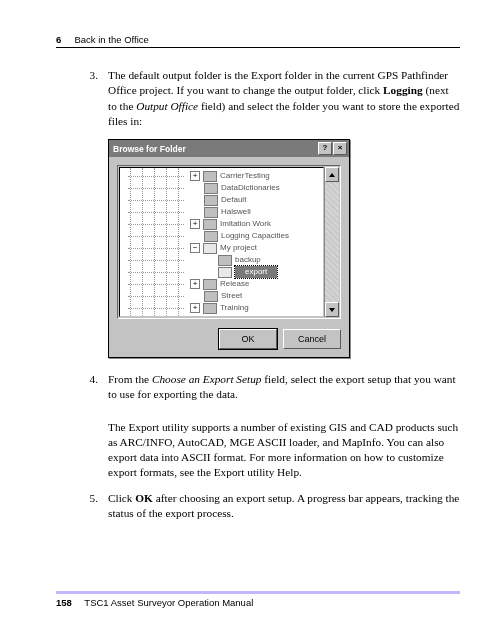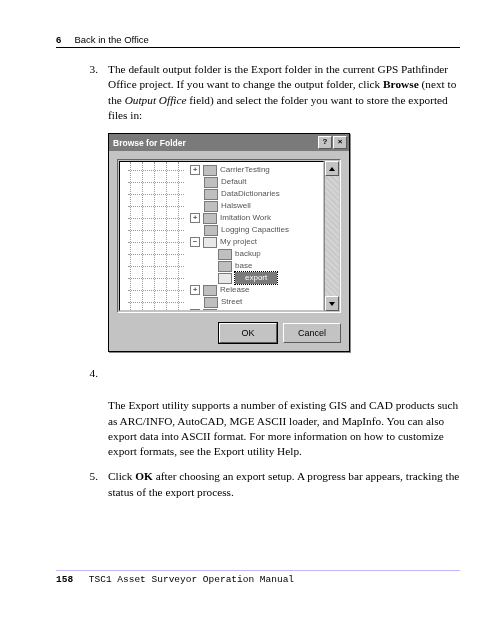--- a/index.html
+++ b/index.html
@@ -12,21 +12,21 @@
   }
   .page {
     padding: 34px 40px 30px 56px;
     box-sizing: border-box;
   }
   .running-head {
     font-family: Arial, Helvetica, sans-serif;
     font-size: 9.5px;
     border-bottom: 1px solid #000;
     padding-bottom: 2px;
-    margin-bottom: 14px;
+    margin-bottom: 20px;
     color: #000;
   }
   .running-head b { font-weight: 700; }
   .step {
     display: flex;
     font-size: 11.3px;
     line-height: 1.35;
     margin-bottom: 10px;
   }
   .step .num {
@@ -179,43 +179,43 @@
     border:1px solid #fff;
     border-right-color:#5a5a5a;
     border-bottom-color:#5a5a5a;
     font-size: 9px;
     display:flex; align-items:center; justify-content:center;
     color:#000;
   }
   .winbtn.default { box-shadow: 0 0 0 1px #000; }
 
   .footer {
-    font-family: Liberation Mono, monospace;
+    font-family: Liberation Sans, sans-serif;
     font-size: 9.5px;
-    border-top: 1px solid #c4b5fd;
+    border-top: 3px solid #c4b5fd;
     padding-top: 3px;
     margin-top: 70px;
   }
   .footer .pg { font-weight:700; margin-right: 10px; }
 </style>
 </head>
 <body>
 
 <div class="page">
 
   <div class="running-head">
     <b>6</b>
     &nbsp;&nbsp;&nbsp;
     <span>Back in the Office</span>
   </div>
 
   <div class="step">
     <div class="num">3.</div>
     <div class="body">
-      <span>The default output folder is the Export folder in the current GPS Pathfinder Office project. If you want to change the output folder, click </span><b>Browse</b><span> (next to the </span><em>Output Office</em><span> field) and select the folder you want to store the exported files in:</span>
+      <span>The default output folder is the Export folder in the current GPS Pathfinder Office project. If you want to change the output folder, click </span><b>Logging</b><span> (next to the </span><em>Output Office</em><span> field) and select the folder you want to store the exported files in:</span>
     </div>
   </div>
 
   <div class="dialog-wrap">
     <div class="dialog">
       <div class="titlebar">
         <span class="ttl">Browse for Folder</span>
         <div class="tb-btns">
           <div class="tb-btn">?</div>
           <div class="tb-btn">×</div>
@@ -233,26 +233,26 @@
             </div>
             <div class="tree-list" id="tree-list">
                 <div class="node">
                   <div class="hbox">+</div>
                   <div class="folder"></div>
                   <span class="label">CarrierTesting</span>
                 </div>
                 <div class="node">
                   <div style="width: 11px; margin-right: 3px;"></div>
                   <div class="folder"></div>
+                  <span class="label">DataDictionaries</span>
+                </div>
+                <div class="node">
+                  <div style="width: 11px; margin-right: 3px;"></div>
+                  <div class="folder"></div>
                   <span class="label">Default</span>
-                </div>
-                <div class="node">
-                  <div style="width: 11px; margin-right: 3px;"></div>
-                  <div class="folder"></div>
-                  <span class="label">DataDictionaries</span>
                 </div>
                 <div class="node">
                   <div style="width: 11px; margin-right: 3px;"></div>
                   <div class="folder"></div>
                   <span class="label">Halswell</span>
                 </div>
                 <div class="node">
                   <div class="hbox">+</div>
                   <div class="folder"></div>
                   <span class="label">Imitation Work</span>
@@ -264,25 +264,20 @@
                 </div>
                 <div class="node">
                   <div class="hbox">−</div>
                   <div class="folder open"></div>
                   <span class="label">My project</span>
                 </div>
                 <div class="node indent1">
                   <div style="width: 11px; margin-right: 3px;"></div>
                   <div class="folder"></div>
                   <span class="label">backup</span>
-                </div>
-                <div class="node indent1">
-                  <div style="width: 11px; margin-right: 3px;"></div>
-                  <div class="folder"></div>
-                  <span class="label">base</span>
                 </div>
                 <div class="node indent1">
                   <div style="width: 11px; margin-right: 3px;"></div>
                   <div class="folder open"></div>
                   <span class="label sel">export</span>
                 </div>
                 <div class="node">
                   <div class="hbox">+</div>
                   <div class="folder"></div>
                   <span class="label">Release</span>
@@ -316,20 +311,23 @@
         <div class="btnrow">
           <div class="winbtn default">OK</div>
           <div class="winbtn">Cancel</div>
         </div>
       </div>
     </div>
   </div>
 
   <div class="step">
     <div class="num">4.</div>
+    <div class="body">
+      <span>From the </span><em>Choose an Export Setup</em><span> field, select the export setup that you want to use for exporting the data.</span>
+    </div>
   </div>
 
   <div class="para">The Export utility supports a number of existing GIS and CAD products such as ARC/INFO, AutoCAD, MGE ASCII loader, and MapInfo. You can also export data into ASCII format. For more information on how to customize export formats, see the Export utility Help.</div>
 
   <div class="step">
     <div class="num">5.</div>
     <div class="body">
       <span>Click </span><b>OK</b><span> after choosing an export setup. A progress bar appears, tracking the status of the export process.</span>
     </div>
   </div>

